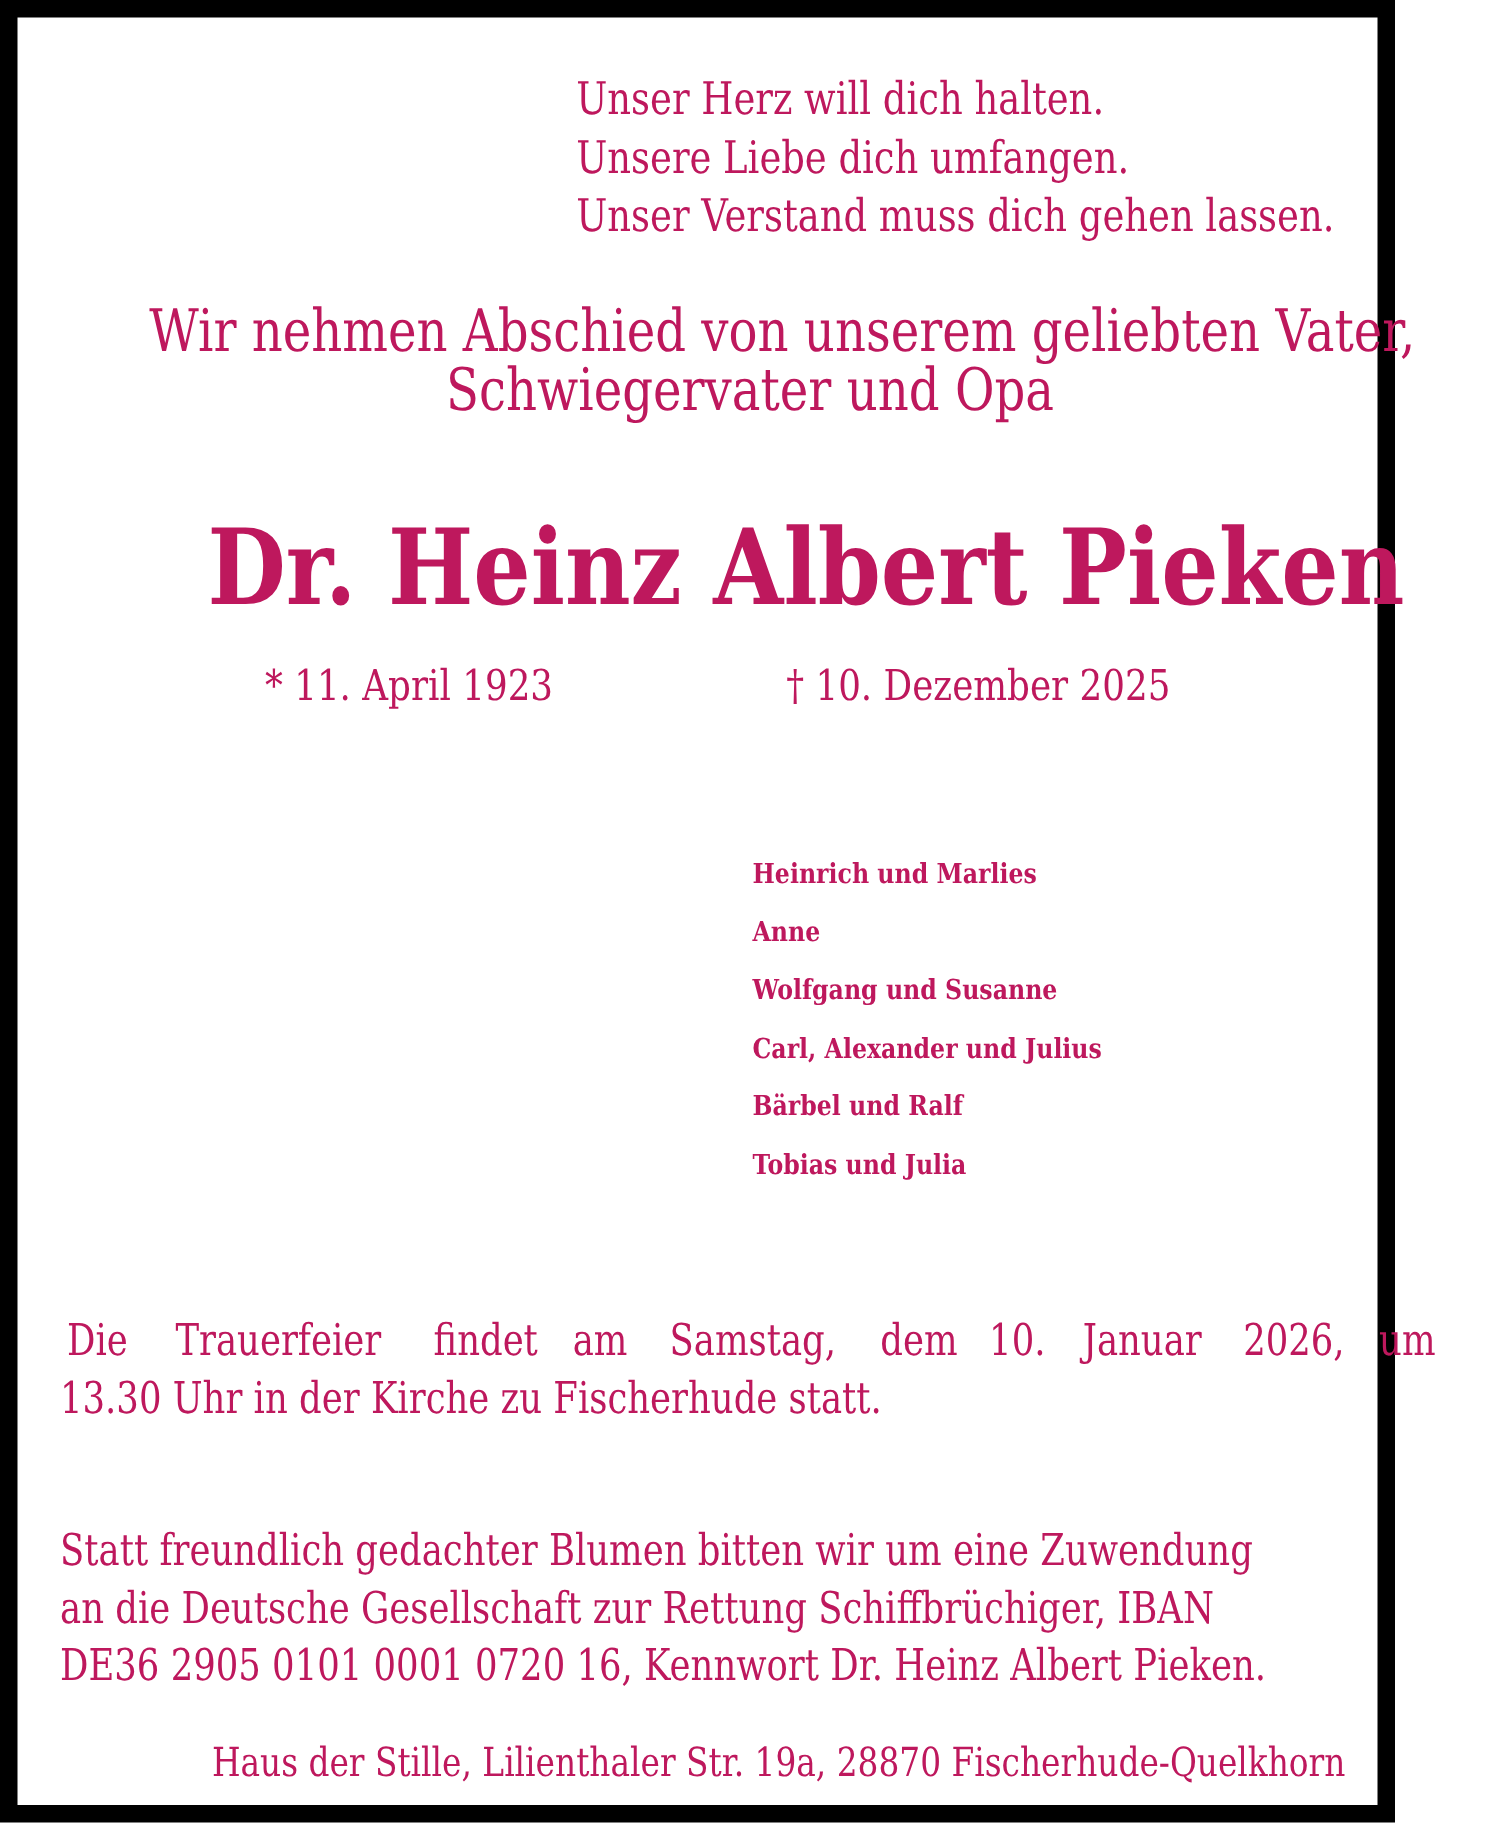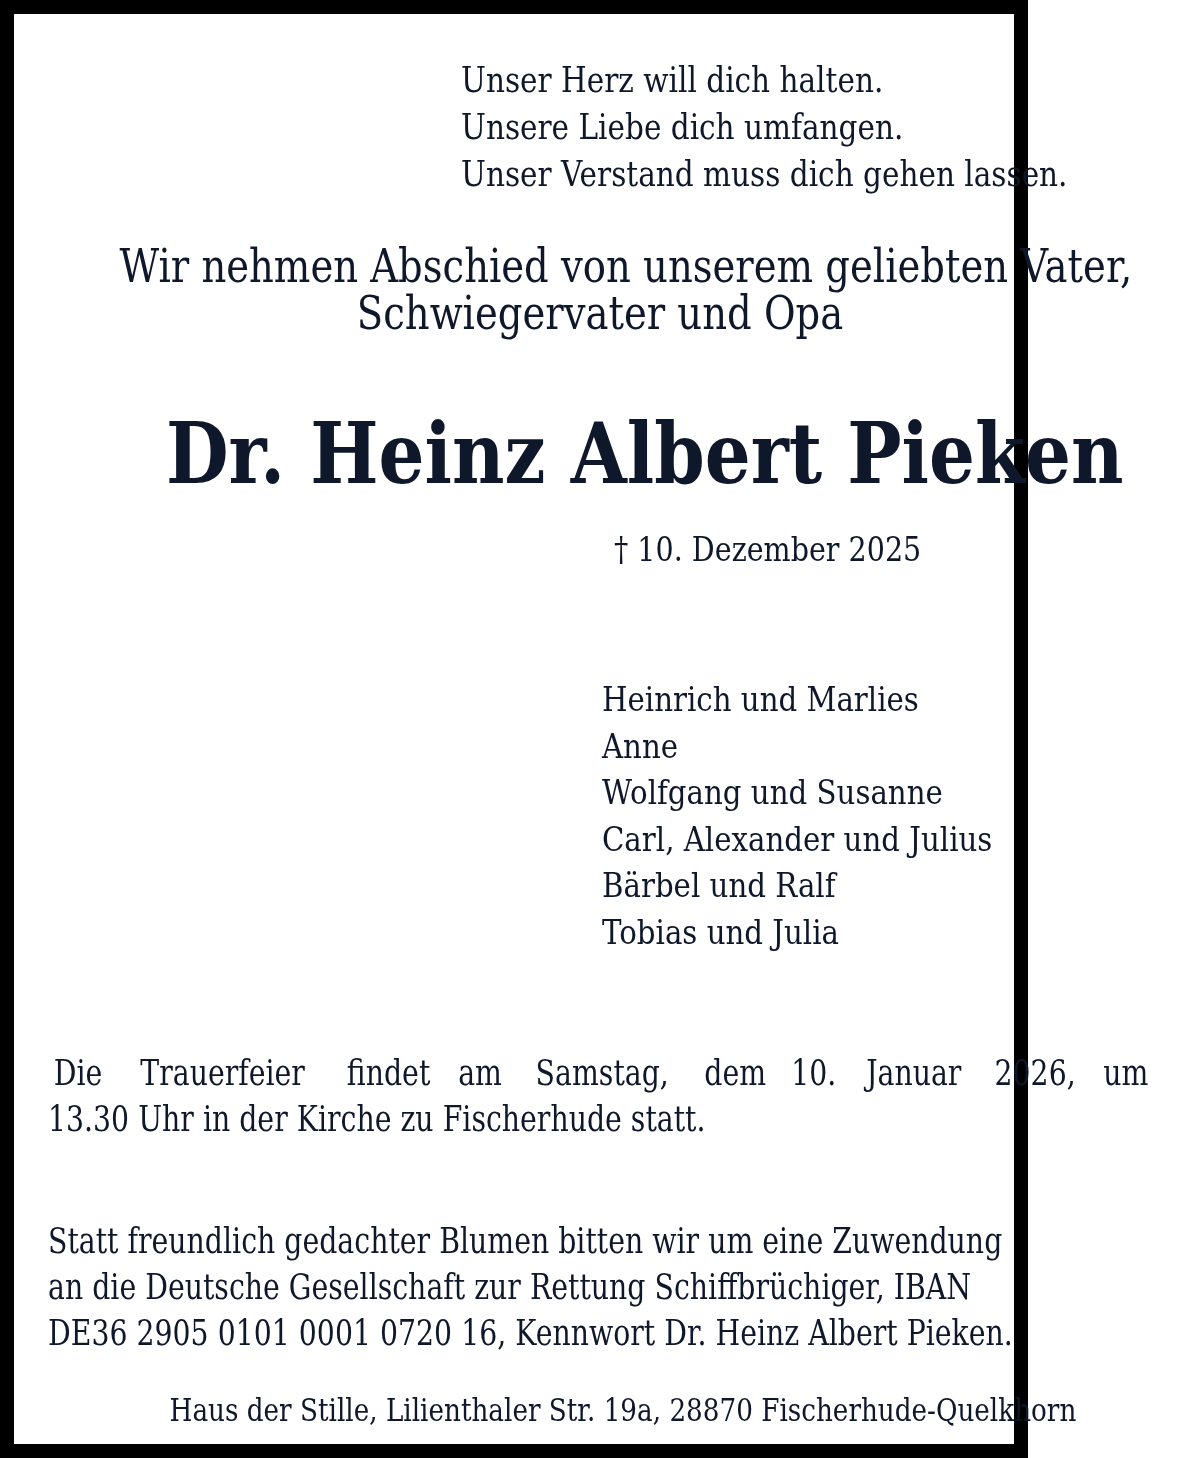--- a/index.html
+++ b/index.html
@@ -1,23 +1,23 @@
 <!DOCTYPE html>
 <html><head>
   <meta charset="utf-8">
   <style>
     html, body { margin: 0; padding: 0; background: #ffffff; }
     body { width: 1200px; height: 1458px; overflow: hidden; }
     .frame {
       position: absolute; left: 0; top: 0;
-      width: 1028px; height: 1458px;
+      width: 1116px; height: 1458px;
       box-sizing: border-box;
       border: 14px solid #000000;
       background: #ffffff;
-      color: #0f172a;
+      color: #be185d;
       font-family: "DejaVu Serif", "Liberation Serif", serif;
     }
 
     .verse {
       position: absolute; left: 447px; top: 42px;
       font-size: 36px; line-height: 47px;
     }
     .verse .line { display: block; transform: scaleX(0.82); transform-origin: left top; white-space: nowrap; }
 
     .intro {
@@ -28,25 +28,25 @@
 
     .name {
       position: absolute; left: 0; width: 1172px; top: 390px;
       text-align: center; font-weight: bold; font-size: 84px; line-height: 100px; padding-left: 45px;
     }
     .name span { display: inline-block; transform: scaleX(0.86); transform-origin: center top; white-space: nowrap; }
 
     .dates { position: absolute; top: 512px; font-size: 34px; line-height: 46px; }
     .dates span { display: inline-block; transform: scaleX(0.84); transform-origin: left top; white-space: nowrap; }
     .birth { left: 198px; }
-    .death { left: 600px; }
+    .death { left: 615px; }
 
     .mourners {
       position: absolute; left: 588px; top: 662px;
-      font-weight: normal; font-size: 34px; line-height: 46.5px;
+      font-weight: bold; font-size: 22px; line-height: 46.5px;
     }
     .mourners .line { display: block; transform: scaleX(0.86); transform-origin: left top; white-space: nowrap; }
 
     .para {
       position: absolute; left: 34px; width: 1106px;
       font-size: 35px; line-height: 46px;
     }
     .para .line { display: block; transform: scaleX(0.81); transform-origin: left top; white-space: nowrap; }
     .para .line.justify { transform: none; }
     .p1 { top: 1036px; }
@@ -77,20 +77,23 @@
 
   <div class="intro">
     <span class="line">Wir nehmen Abschied von unserem geliebten Vater,</span>
     <span class="line">Schwiegervater und Opa</span>
   </div>
 
   <div class="name">
     <span>Dr. Heinz Albert Pieken</span>
   </div>
 
+  <div class="dates birth">
+    <span>* 11. April 1923</span>
+  </div>
   <div class="dates death">
     <span>† 10. Dezember 2025</span>
   </div>
 
   <div class="mourners">
     <span class="line">Heinrich und Marlies</span>
     <span class="line">Anne</span>
     <span class="line">Wolfgang und Susanne</span>
     <span class="line">Carl, Alexander und Julius</span>
     <span class="line">Bärbel und Ralf</span>

